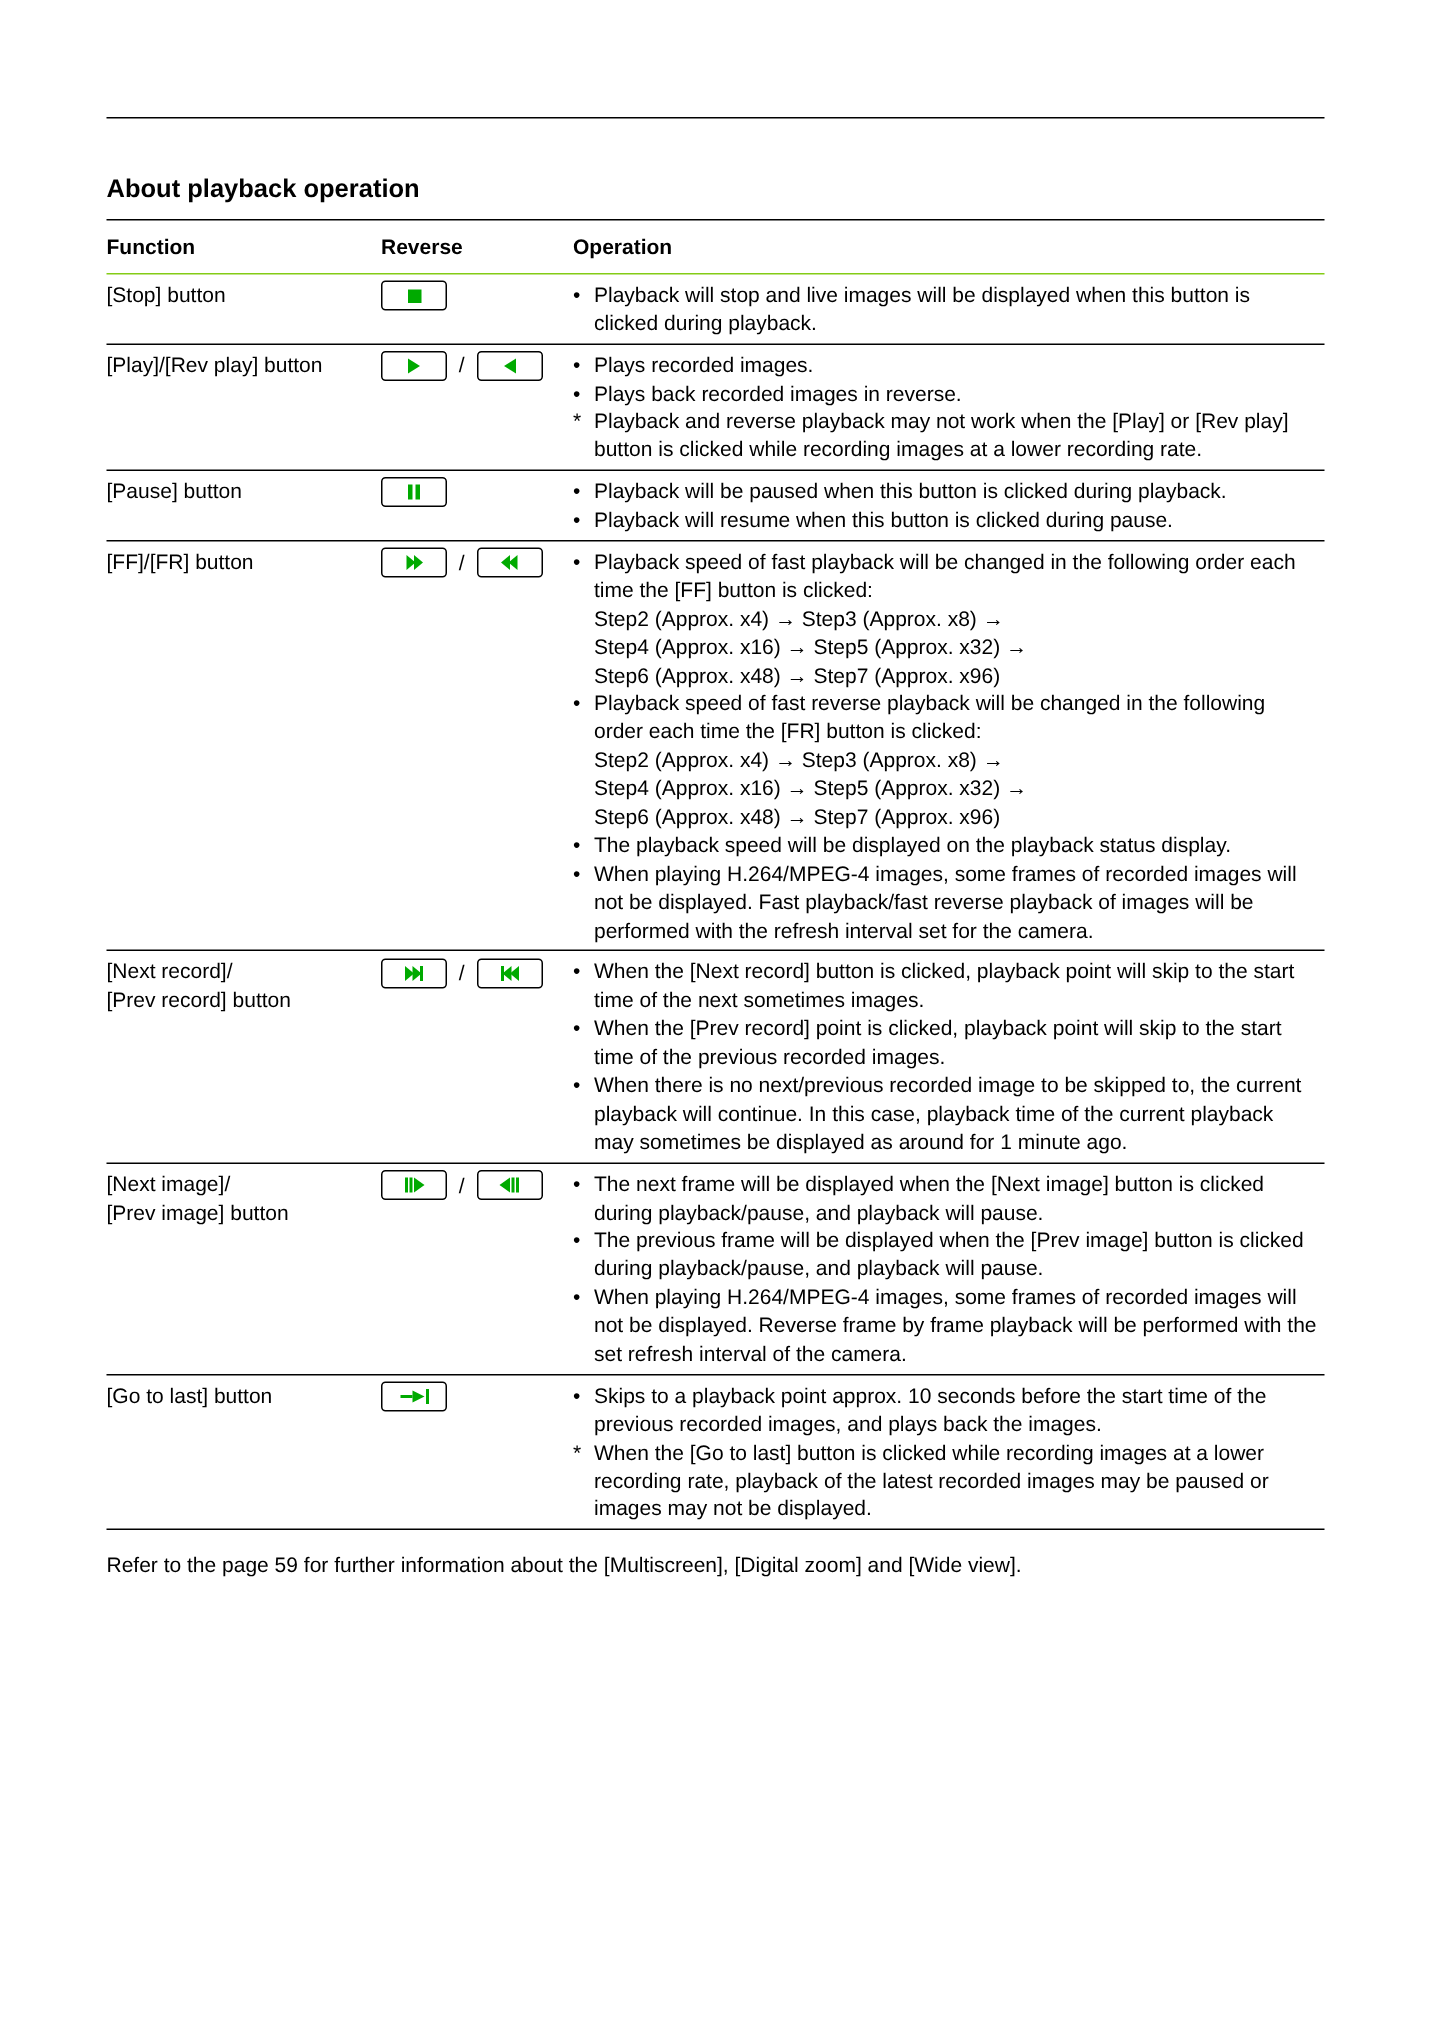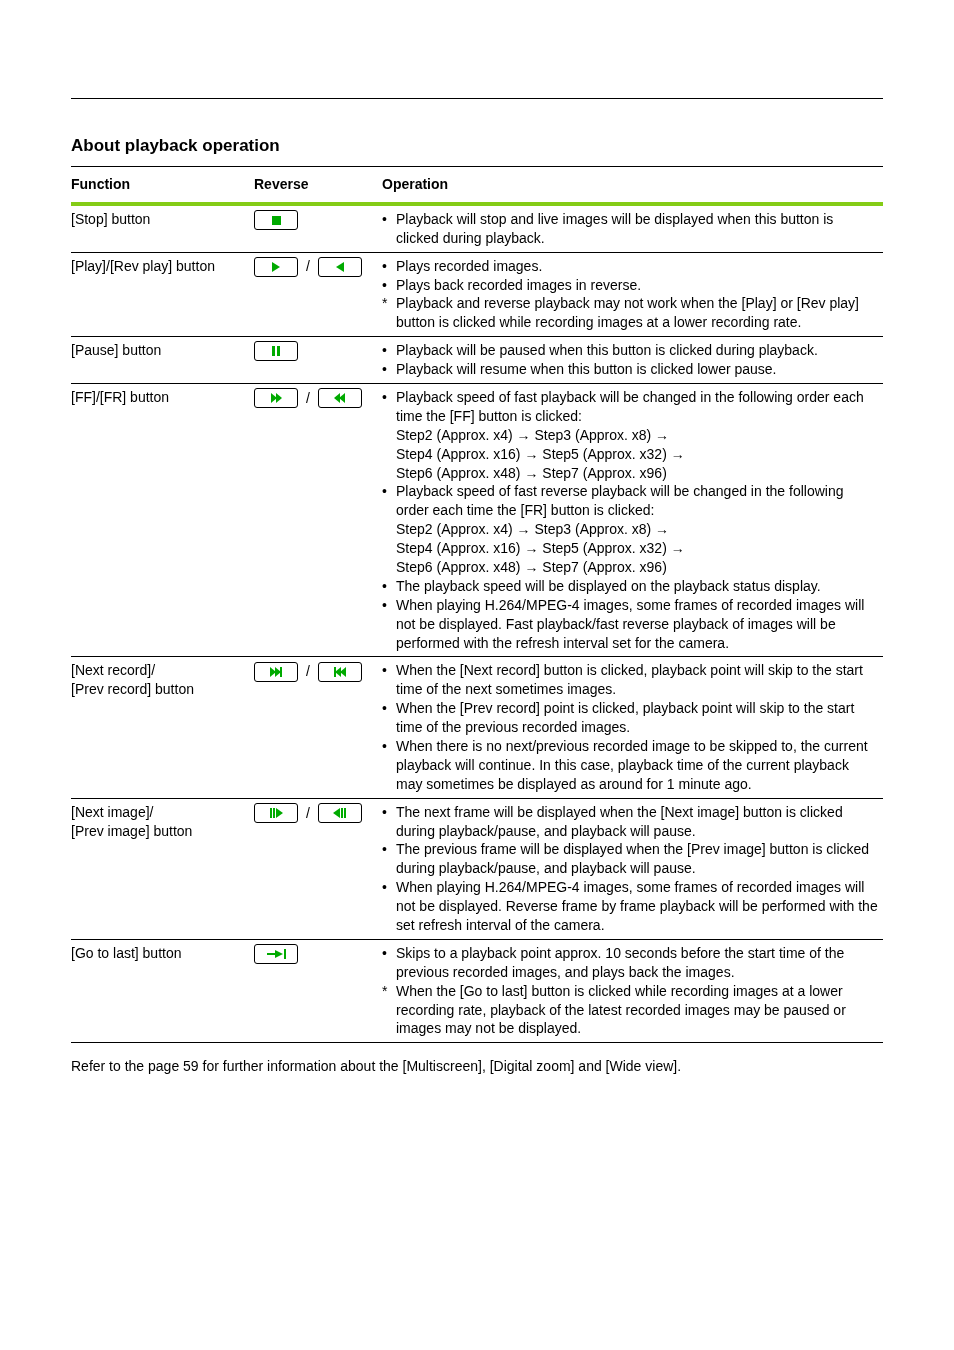--- a/index.html
+++ b/index.html
@@ -8,21 +8,21 @@
     padding: 0;
     font-family: "Helvetica Neue", Helvetica, Arial, sans-serif;
     font-size: 14px;
     line-height: 1.35;
     color: #000;
     background: #fff;
     width: 954px;
   }
   .page {
     width: 954px;
-    padding: 98px 71px 40px 71px;
+    padding: 78px 71px 40px 71px;
     position: relative;
   }
   .hr-top {
     border-top: 1px solid #000;
     margin: 0 0 36px 0;
   }
   .section-title {
     font-weight: bold;
     font-size: 17px;
     margin: 0 0 8px 0;
@@ -34,21 +34,21 @@
     width: 100%;
     border-collapse: collapse;
     table-layout: fixed;
   }
   thead th {
     text-align: left;
     font-weight: bold;
     font-size: 14px;
     padding: 8px 4px 8px 0;
     border-top: 1px solid #000;
-    border-bottom: 4px solid #84cc16;
+    border-bottom: 1px solid #84cc16;
     vertical-align: bottom;
   }
   th.col-fn { width: 183px; }
   th.col-ex { width: 128px; }
   th.col-op { width: auto; }
   tbody td {
     padding: 4px 4px 4px 0;
     vertical-align: top;
     border-bottom: 1px solid #000;
   }
@@ -245,21 +245,21 @@
                 </span>
               </span></span>
         </td>
         <td class="col-op">
           <div class="op-line">
               <span class="mark">•</span>
               <span class="txt">Playback will be paused when this button is clicked during playback.</span>
             </div>
           <div class="op-line">
               <span class="mark">•</span>
-              <span class="txt">Playback will resume when this button is clicked lower pause.</span>
+              <span class="txt">Playback will resume when this button is clicked during pause.</span>
             </div>
         </td>
       </tr>
 
       <tr>
         <td class="col-fn">[FF]/[FR] button</td>
         <td class="col-ex">
           <span class="btn"><span class="inner">
                 <span class="dtri-r">
                   <span class="t"></span>

